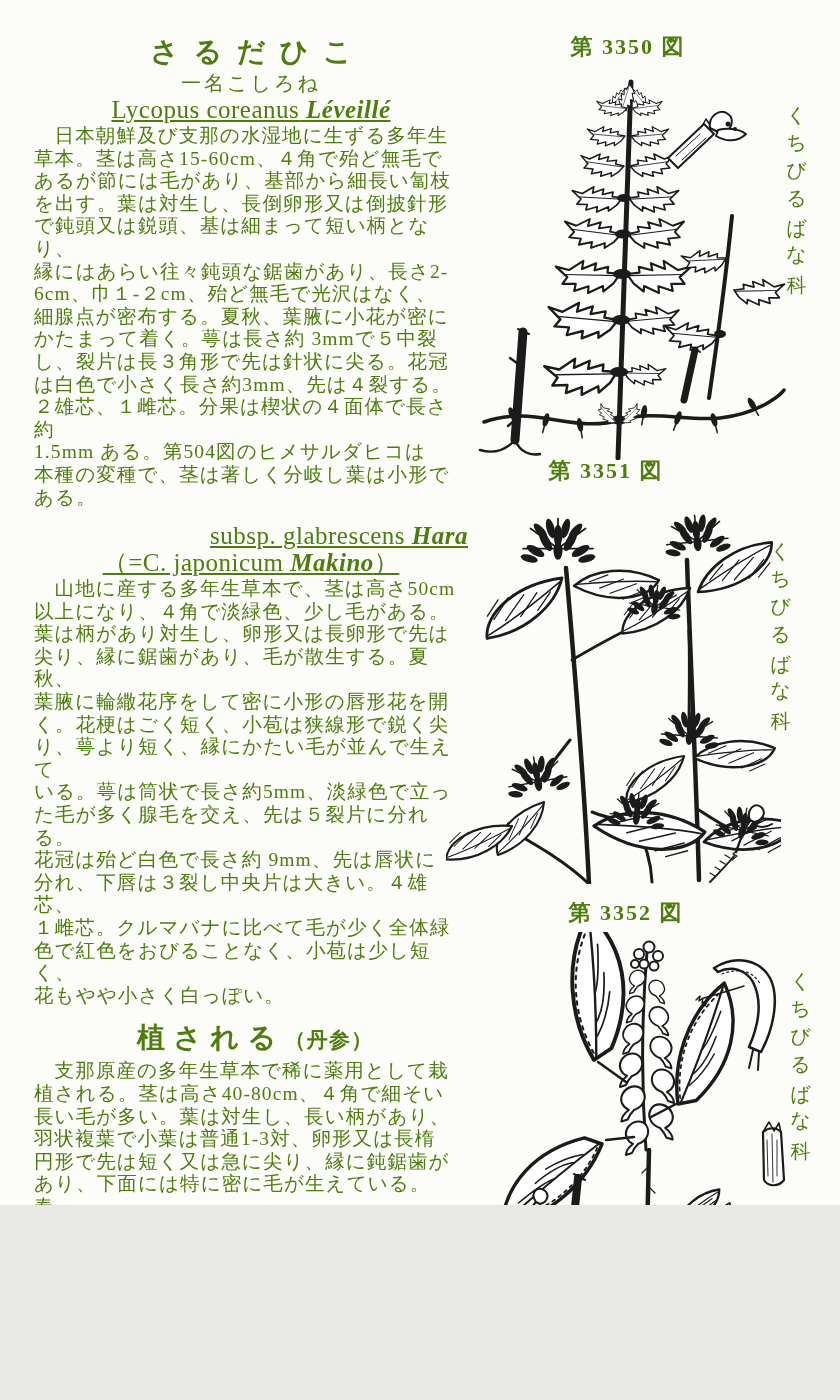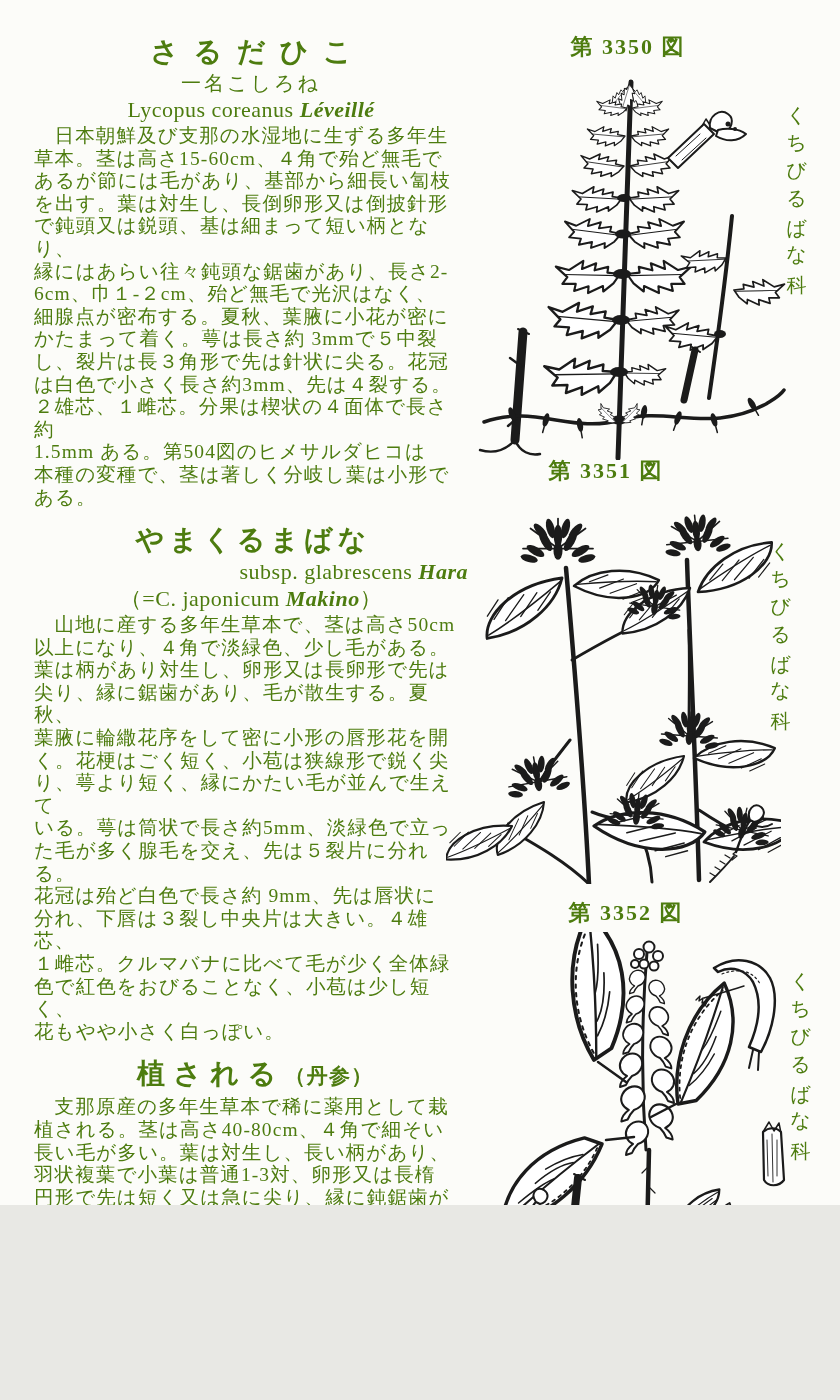--- a/index.html
+++ b/index.html
@@ -6,21 +6,21 @@
   body{width:840px;height:1400px;background:#e8e8e4;}
   .page{position:relative;width:840px;height:1205px;background:#fcfcf9;overflow:hidden;
         font-family:"Liberation Serif","DejaVu Serif",serif;color:#4d7c0f;}
   
   .text-col{position:absolute;left:34px;top:34px;width:434px;}
   .entry{margin:0;}
   .jp-title{margin:0;font-size:28px;font-weight:bold;text-align:center;
             letter-spacing:0.52em;text-indent:0.52em;line-height:36px;}
   .jp-title .title-note{font-size:21px;font-weight:bold;letter-spacing:0.06em;}
   .jp-subtitle{font-size:20px;text-align:center;letter-spacing:3px;line-height:26px;}
-  .latin{font-size:22px;text-align:center;line-height:27px;letter-spacing:0.5px;}
+  .latin{font-size:25px;text-align:center;line-height:27px;letter-spacing:0.5px;text-decoration:underline;}
   .latin em{font-style:italic;font-weight:bold;}
   .latin.shift-right{text-align:right;padding-left:74px;}
   .body-text{font-size:19.5px;line-height:22.6px;letter-spacing:1.1px;
              white-space:pre-line;text-align:left;margin-top:2px;}
   .entry+.entry{margin-top:13px;}
   
   .figure{position:absolute;}
   .fig-caption{font-size:22px;font-weight:600;text-align:center;letter-spacing:2px;width:320px;}
   .fig-art{display:block;margin-top:4px;}
   .family-label{position:absolute;writing-mode:vertical-rl;text-orientation:upright;
@@ -51,21 +51,20 @@
 かたまって着く。萼は長さ約 3mmで５中裂
 し、裂片は長３角形で先は針状に尖る。花冠
 は白色で小さく長さ約3mm、先は４裂する。
 ２雄芯、１雌芯。分果は楔状の４面体で長さ約
 1.5mm ある。第504図のヒメサルダヒコは
 本種の変種で、茎は著しく分岐し葉は小形で
 ある。</div>
     </section>
 
     <section class="entry">
-      <h2 class="jp-title" style="letter-spacing:0.18em;text-indent:0.18em;">やまくるまばな</h2>
       <div class="latin shift-right"><span>subsp. glabrescens </span><em>Hara</em><span></span></div>
       <div class="latin"><span>（=C. japonicum </span><em>Makino</em><span>）</span></div>
       <div class="body-text">　山地に産する多年生草本で、茎は高さ50cm
 以上になり、４角で淡緑色、少し毛がある。
 葉は柄があり対生し、卵形又は長卵形で先は
 尖り、縁に鋸歯があり、毛が散生する。夏秋、
 葉腋に輪繖花序をして密に小形の唇形花を開
 く。花梗はごく短く、小苞は狭線形で鋭く尖
 り、萼より短く、縁にかたい毛が並んで生えて
 いる。萼は筒状で長さ約5mm、淡緑色で立っ

